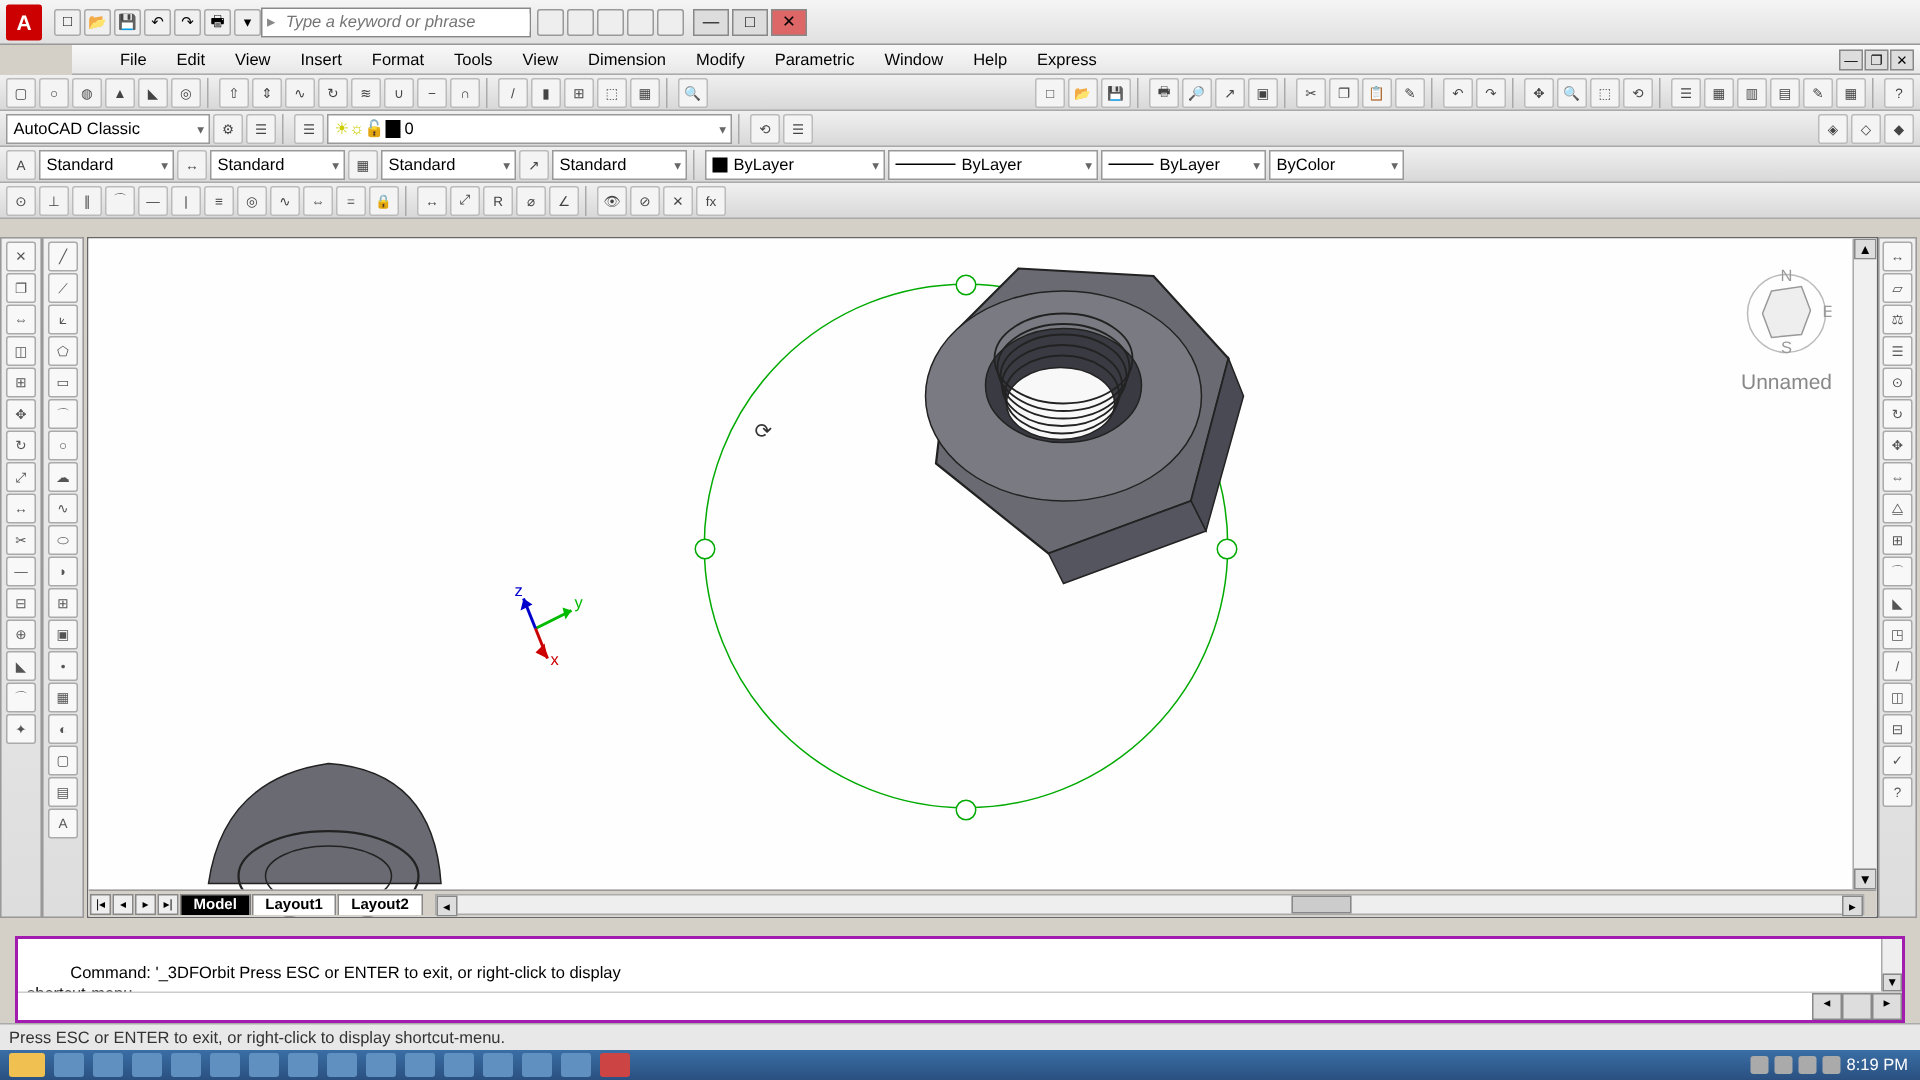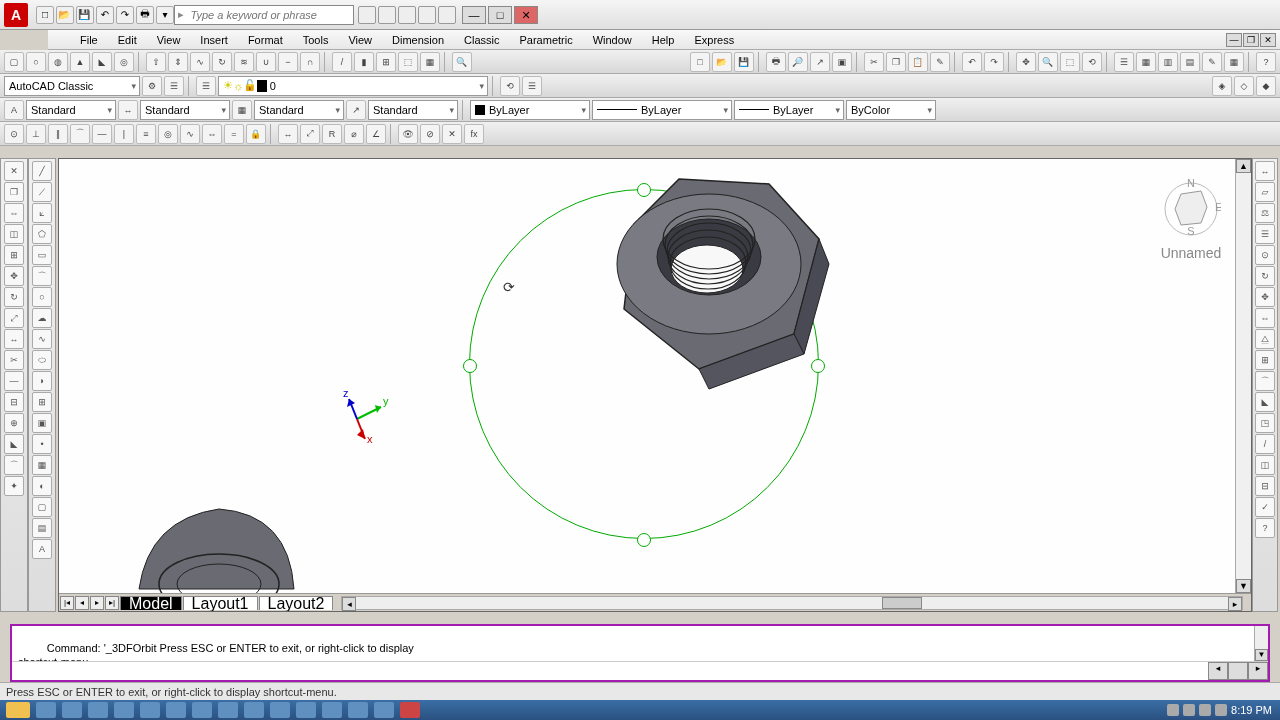--- a/index.html
+++ b/index.html
@@ -45,21 +45,21 @@
 .canvas { position:relative; width:100%; height:100%; overflow:hidden; background:#fefefe; }
 
 
 .viewcube { position:absolute; right:20px; top:20px; width:80px; text-align:center; }
 .viewcube svg { width:60px;height:60px; }
 .vc-label { font-size:14px; color:#888; margin-top:4px; }
 
 
 .tabs { position:absolute; bottom:0; left:0; right:0; height:18px; background:#d4d0c8; display:flex; align-items:center; border-top:1px solid #999; }
 .tabs .navb { width:14px;height:14px;border:1px solid #888;background:#eee;font-size:8px;text-align:center;line-height:12px;margin-left:1px; }
-.tabs .tab { padding:0 8px; border:1px solid #888; background:#fff; margin-left:1px; font-size:16px; height:14px;line-height:14px; border-bottom:none; }
+.tabs .tab { padding:0 8px; border:1px solid #888; background:#fff; margin-left:1px; font-size:10px; height:14px;line-height:14px; border-bottom:none;font-weight:bold; }
 .tabs .tab.active { background:#000; color:#fff; }
 .tabs .hscroll { flex:1; margin:0 8px; height:14px; background:#eee; border:1px solid #aaa; position:relative; }
 .tabs .hscroll .thumb { position:absolute; left:60%; width:40px; height:100%; background:#ccc; border:1px solid #888; }
 .tabs .arr { width:14px;height:14px;border:1px solid #888;background:#ddd;text-align:center;line-height:12px;font-size:9px; }
 
 
 .vscroll { position:absolute; right:0; top:0; bottom:18px; width:16px; background:#eee; border-left:1px solid #aaa; }
 .vscroll .arr { height:14px;border:1px solid #888;background:#ddd;text-align:center;font-size:9px;line-height:12px; }
 .vscroll .track { position:absolute; top:14px; bottom:14px; left:0;right:0; background:#f0f0f0; }
 
@@ -124,21 +124,21 @@
 
 <div class="menubar">
   <span class="m">File</span>
   <span class="m">Edit</span>
   <span class="m">View</span>
   <span class="m">Insert</span>
   <span class="m">Format</span>
   <span class="m">Tools</span>
   <span class="m">View</span>
   <span class="m">Dimension</span>
-  <span class="m">Classic</span>
+  <span class="m">Modify</span>
   <span class="m">Parametric</span>
   <span class="m">Window</span>
   <span class="m">Help</span>
   <span class="m">Express</span>
   <div class="mdi-btns">
     <div>—</div>
     <div>❐</div>
     <div>✕</div>
   </div>
 </div>

